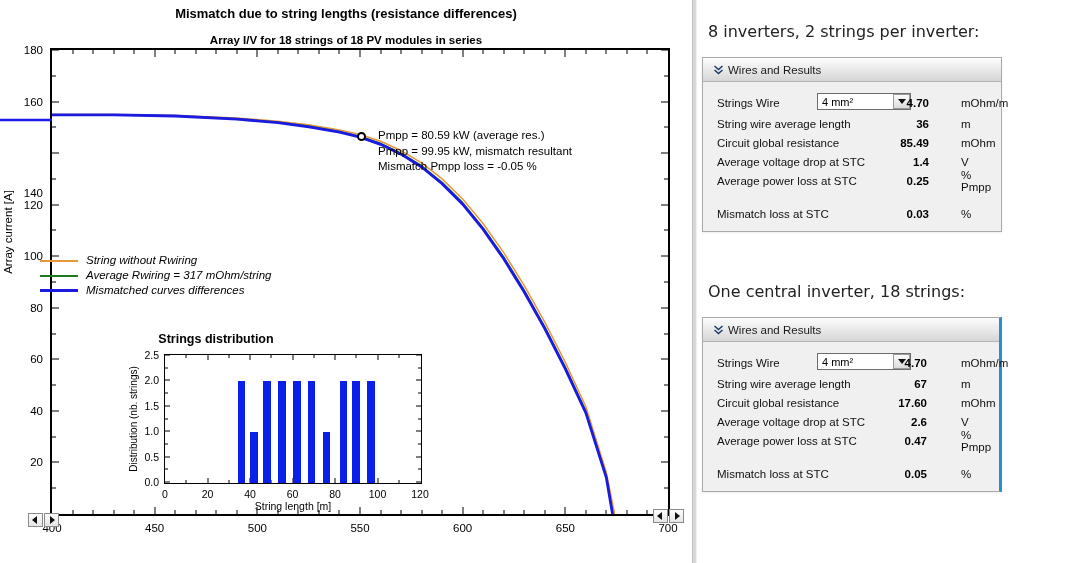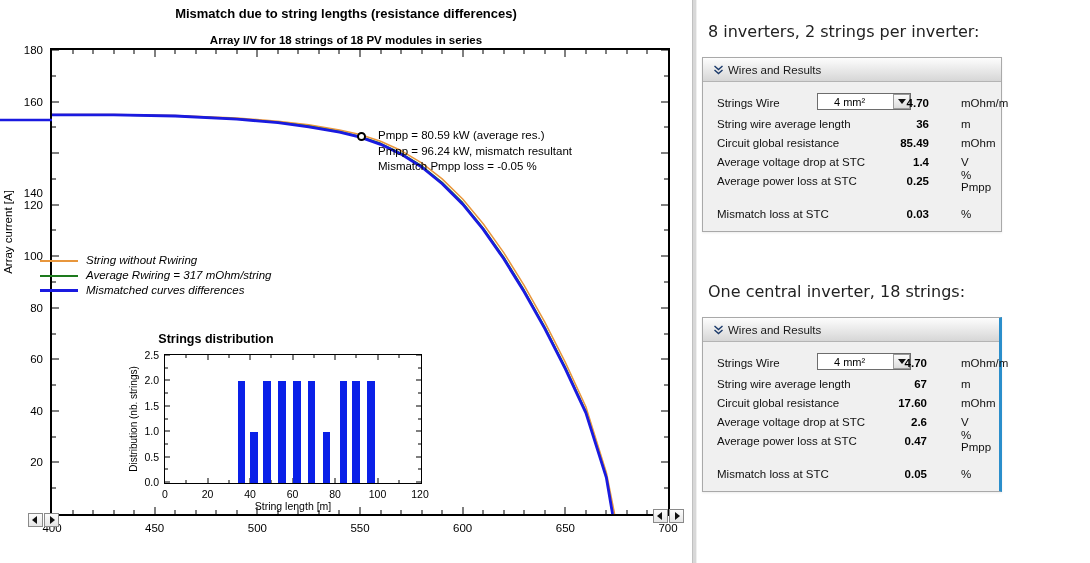--- a/index.html
+++ b/index.html
@@ -122,21 +122,21 @@
   .panel-body{padding:10px 10px 8px 14px;}
   .prow{display:flex;align-items:center;height:19px;position:relative;}
   .prow .plabel{font-size:11.5px;color:#111;}
   .prow .pval{position:absolute;right:62px;font-weight:bold;font-size:11.5px;text-align:right;}
   .prow .punit{position:absolute;left:244px;font-size:11.5px;color:#111;}
   .prow.spacer{height:14px;}
   .selectbox{
     position:absolute;left:100px;top:1px;width:94px;height:17px;
     background:#fff;border:1px solid #6d6d6d;box-sizing:border-box;
     display:flex;align-items:center;justify-content:space-between;
-    padding:0 0 0 16px;font-size:11px;
+    padding:0 0 0 4px;font-size:11px;
   }
   .selectbox .arrowcell{
     width:17px;height:15px;margin-right:0px;
     background:linear-gradient(#fbfbfb,#dcdcdc);
     border:1px solid #9b9b9b;box-sizing:border-box;
     display:flex;align-items:center;justify-content:center;
   }
   .prow.wire{height:22px;}
   .prow.wire .plabel{line-height:19px;}
 </style>
@@ -271,21 +271,21 @@
   </div>
 
   <svg width="52" height="6" style="position:absolute;left:0px;top:117px;z-index:2;">
     <line x1="0" y1="3" x2="52" y2="3" stroke="#1a1ae0" stroke-width="2.6"></line>
   </svg>
 
   <div class="mpp-marker"></div>
 
   <div class="annot">
     <div>Pmpp = 80.59 kW (average res.)</div>
-    <div>Pmpp = 96.24 kW, mismatch resultant</div>
+    <div>Pmpp = 99.95 kW, mismatch resultant</div>
     <div>Mismatch Pmpp loss = -0.05 %</div>
   </div>
 
   <div class="legend">
     <div class="row">
       <span class="swatch" style="border-top:2.4px solid #e8963c;"></span>
       <span class="lbl">String without Rwiring</span>
     </div>
     <div class="row">
       <span class="swatch" style="border-top:2.4px solid #1d7a1d;"></span>

